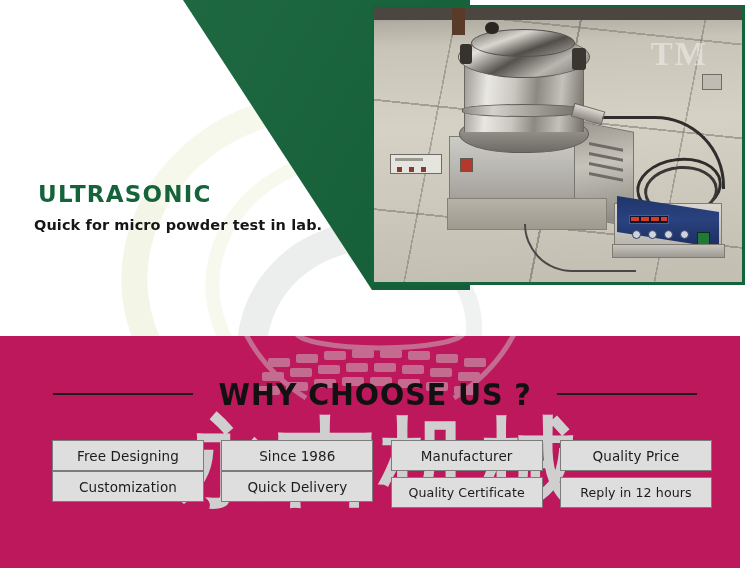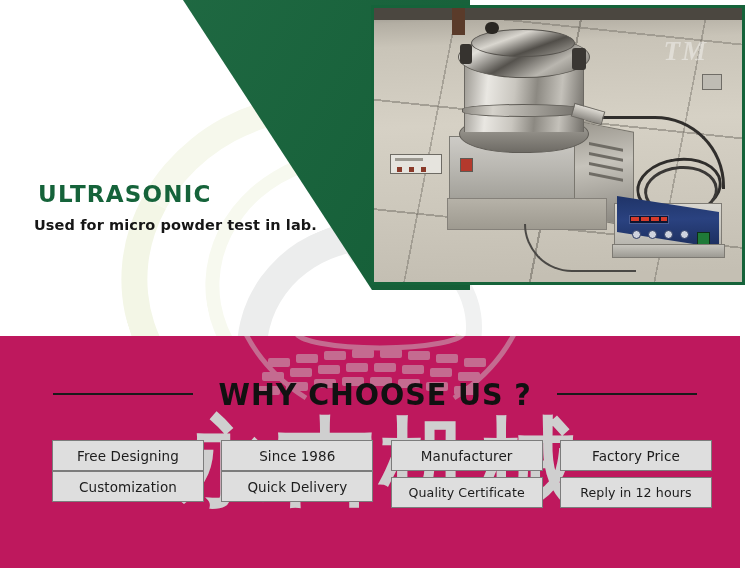--- a/index.html
+++ b/index.html
@@ -428,26 +428,25 @@
     height: 16px;
     background: #bfbcb4;
     border: 1px solid #6f6c66;
     box-sizing: border-box;
   }
   .photo-tm {
     position: absolute;
     right: 34px;
     top: 28px;
     color: rgba(255,255,255,0.40);
-    font-size: 27px;
+    font-size: 33px;
     font-weight: bold;
     letter-spacing: 2px;
     font-family: "Liberation Serif", serif;
     user-select: none;
-    font-style: italic;
   }
 
   
   .hero-text {
     position: absolute;
     left: 34px;
     top: 176px;
     width: 320px;
   }
   .hero-title {
@@ -628,21 +627,21 @@
         <div class="cable-b"></div>
 
         <div class="photo-tm">TM</div>
       </div>
     </div>
 
     <div class="hero-text">
       <h1 class="hero-title">
         <span>ULTRASONIC</span><br>
       </h1>
-      <p class="hero-sub">Used for micro powder test in lab.</p>
+      <p class="hero-sub">Quick for micro powder test in lab.</p>
     </div>
   </div>
 
   <div class="why">
 
     <svg class="wm-globe" viewBox="0 0 296 104">
       <g fill="#cbcbcb" opacity="0.85">
         <ellipse cx="148" cy="8" rx="84" ry="16" fill="none" stroke="#cbcbcb" stroke-width="5"></ellipse>
         <g>
           <rect x="36" y="34" width="22" height="9" rx="2"></rect>
@@ -681,21 +680,21 @@
       <span class="why-rule"></span>
       <span class="why-title">WHY CHOOSE US ?</span>
       <span class="why-rule"></span>
     </div>
 
     <div class="pill-grid">
       <div class="pill-row">
         <div class="pill">Free Designing</div>
         <div class="pill">Since 1986</div>
         <div class="pill">Manufacturer</div>
-        <div class="pill">Factory Price</div>
+        <div class="pill">Quality Price</div>
       </div>
       <div class="pill-row">
         <div class="pill">Customization</div>
         <div class="pill">Quick Delivery</div>
         <div class="pill tight">Quality Certificate</div>
         <div class="pill tight">Reply in 12 hours</div>
       </div>
     </div>
   </div>
 

